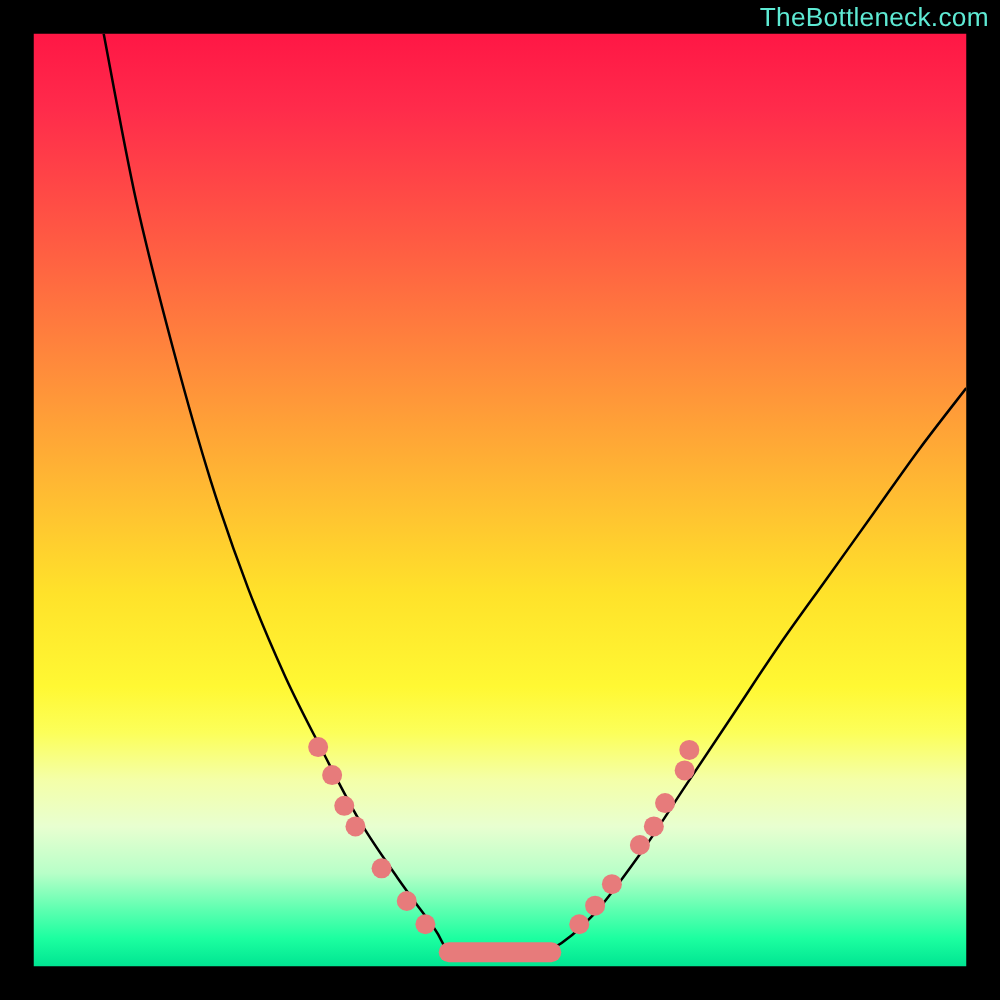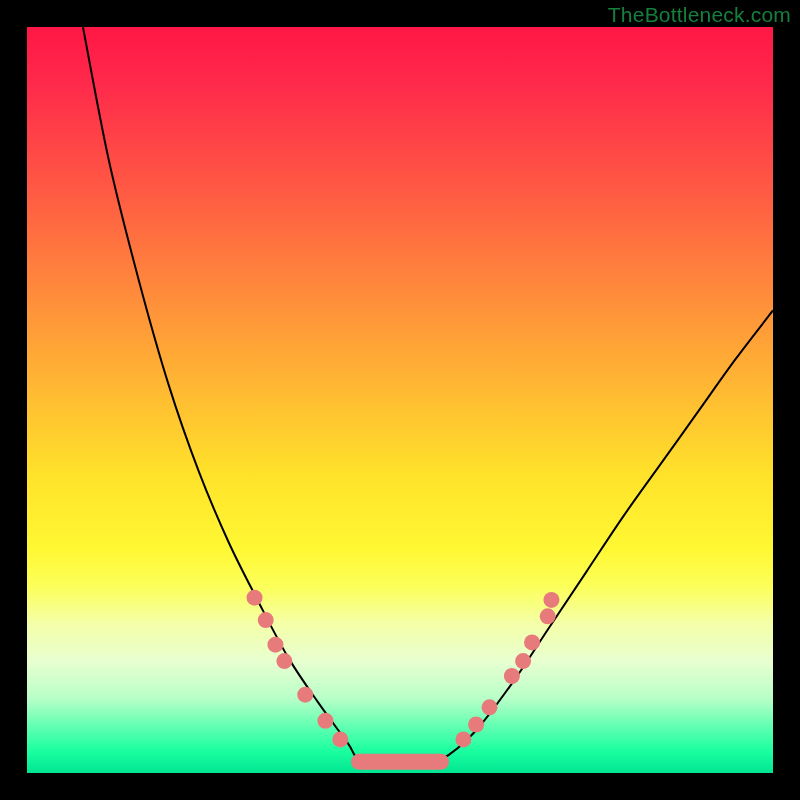--- a/index.html
+++ b/index.html
@@ -41,21 +41,21 @@
       #b8ffc8 90%,
       #5cffb0 94%,
       #1cffa0 97%,
       #00e592 100%
     );
   }
   .watermark {
     position: absolute;
     top: 3px;
     right: 9px;
-    color: #15803d;
+    color: #5eead4;
     font-size: 21px;
     font-weight: 400;
     letter-spacing: 0.2px;
   }
   svg.curve {
     position: absolute;
     left: 0;
     top: 0;
     width: 746px;
     height: 746px;

